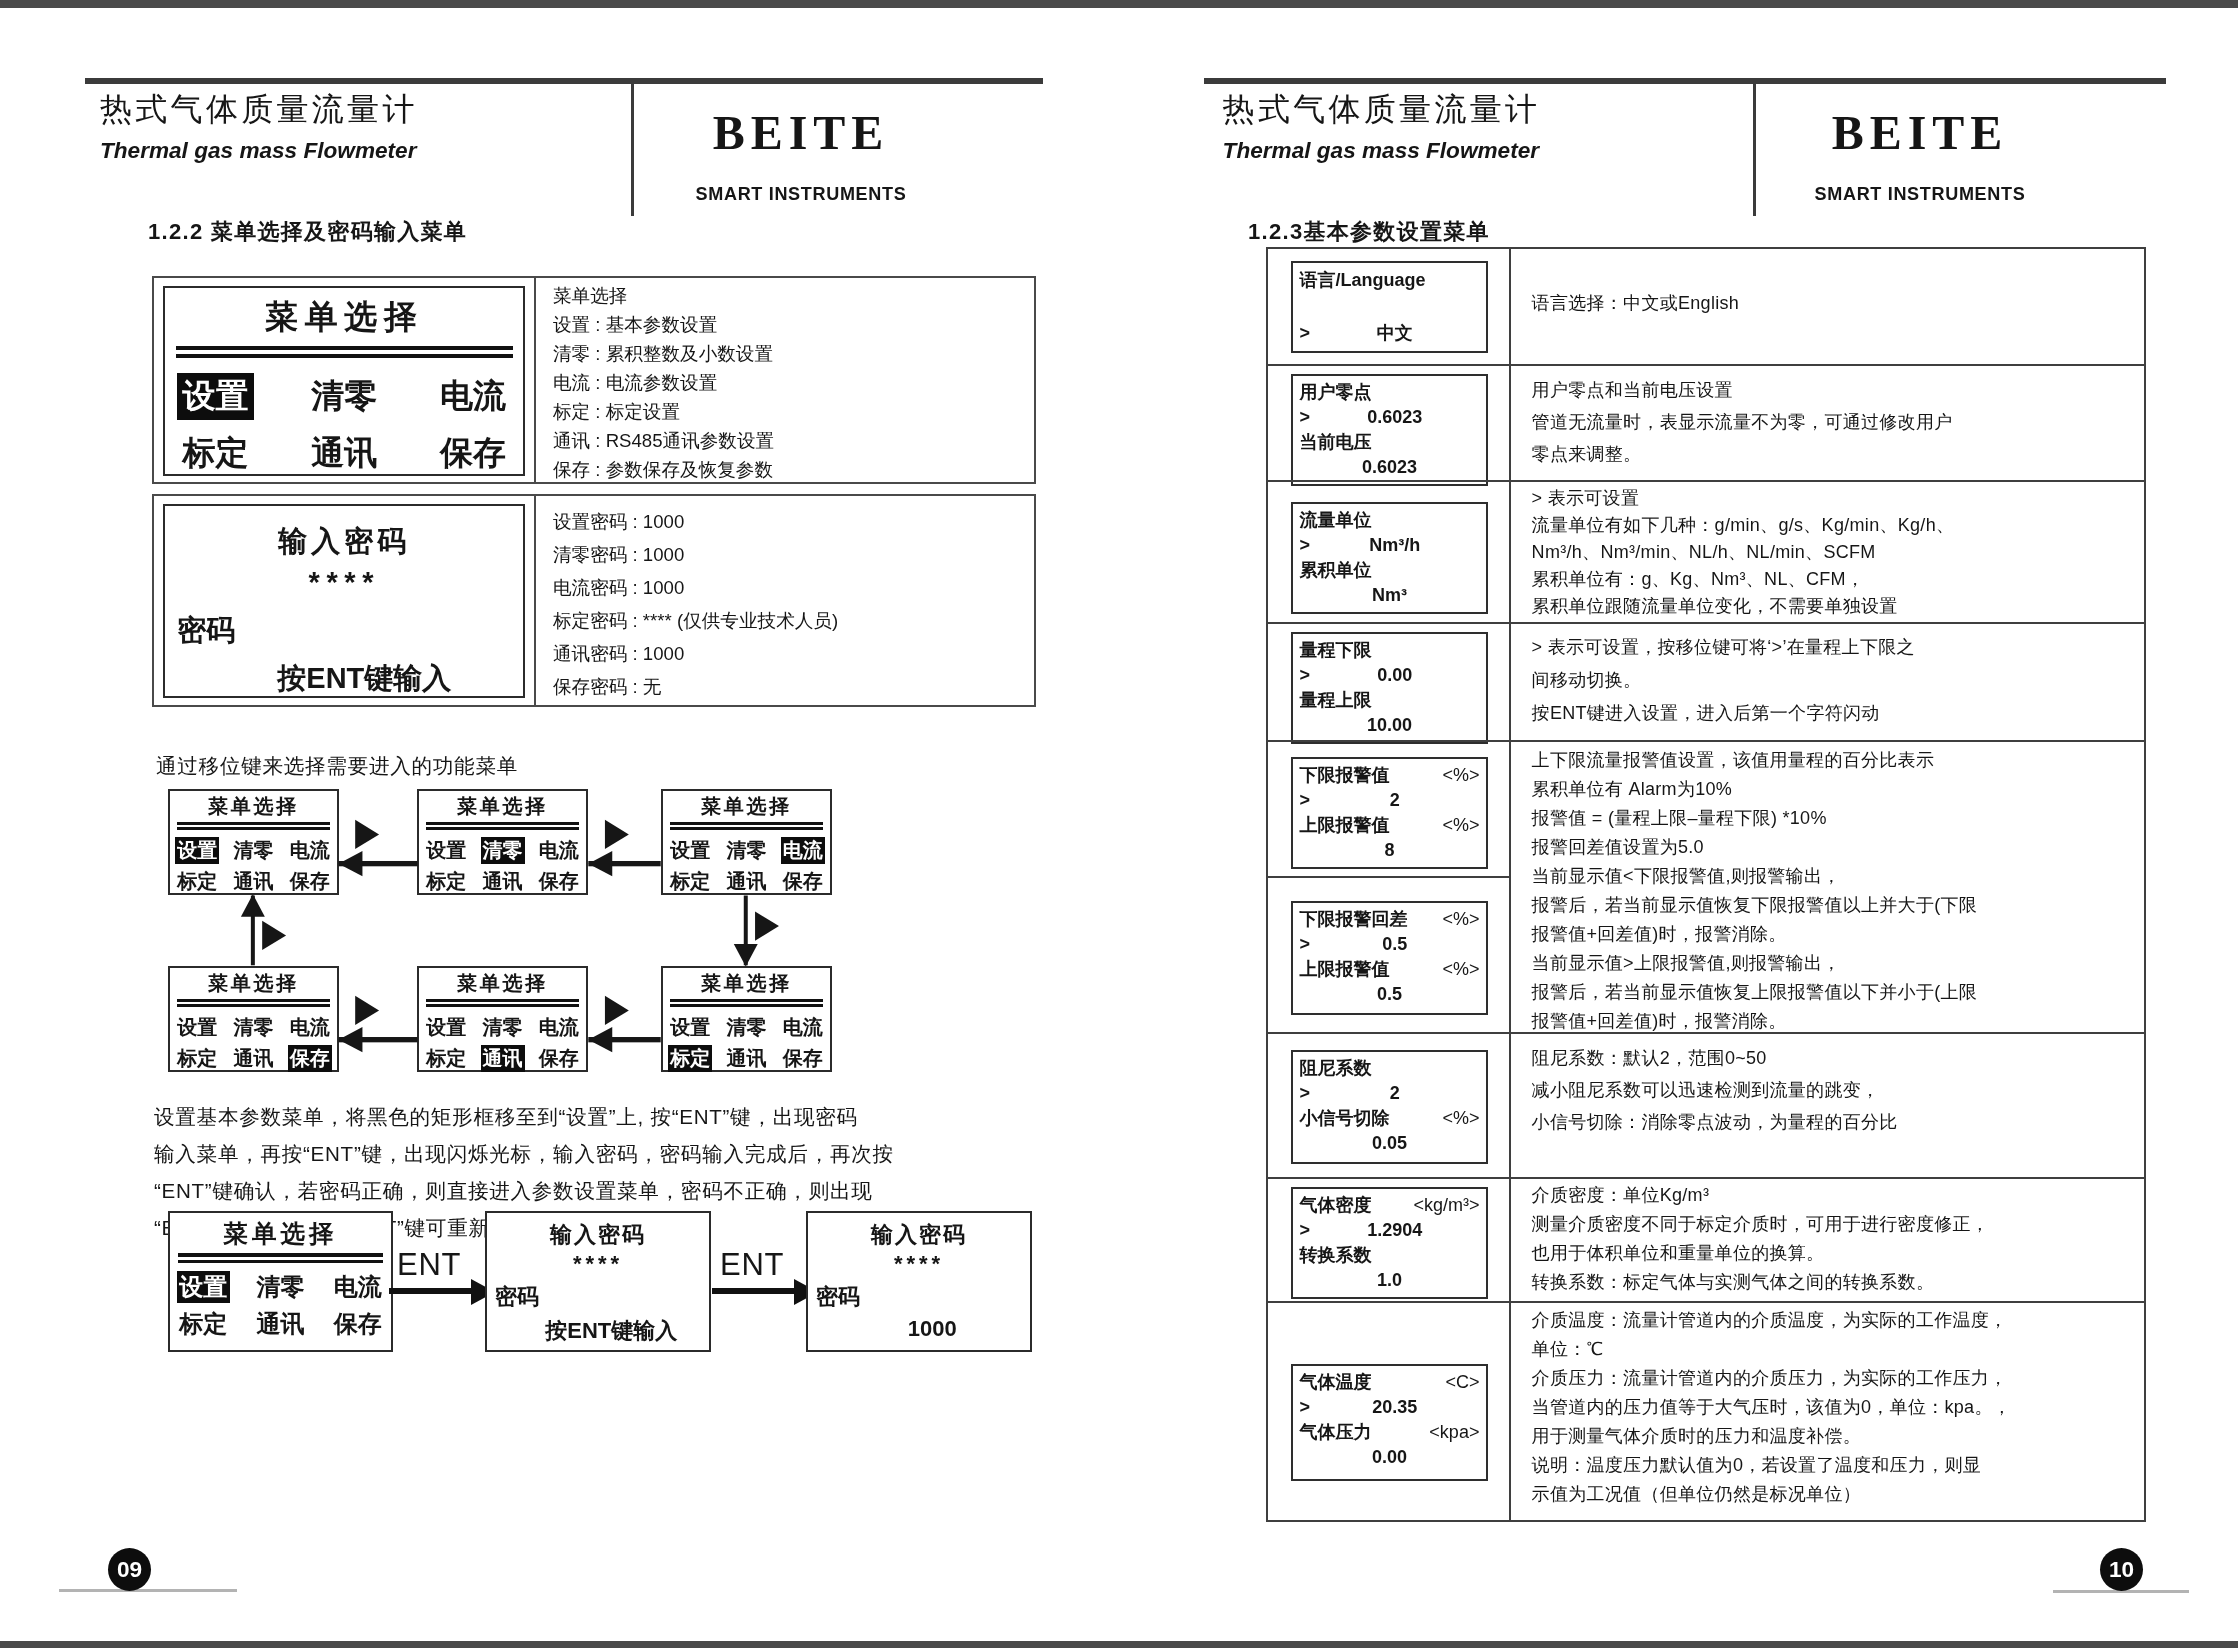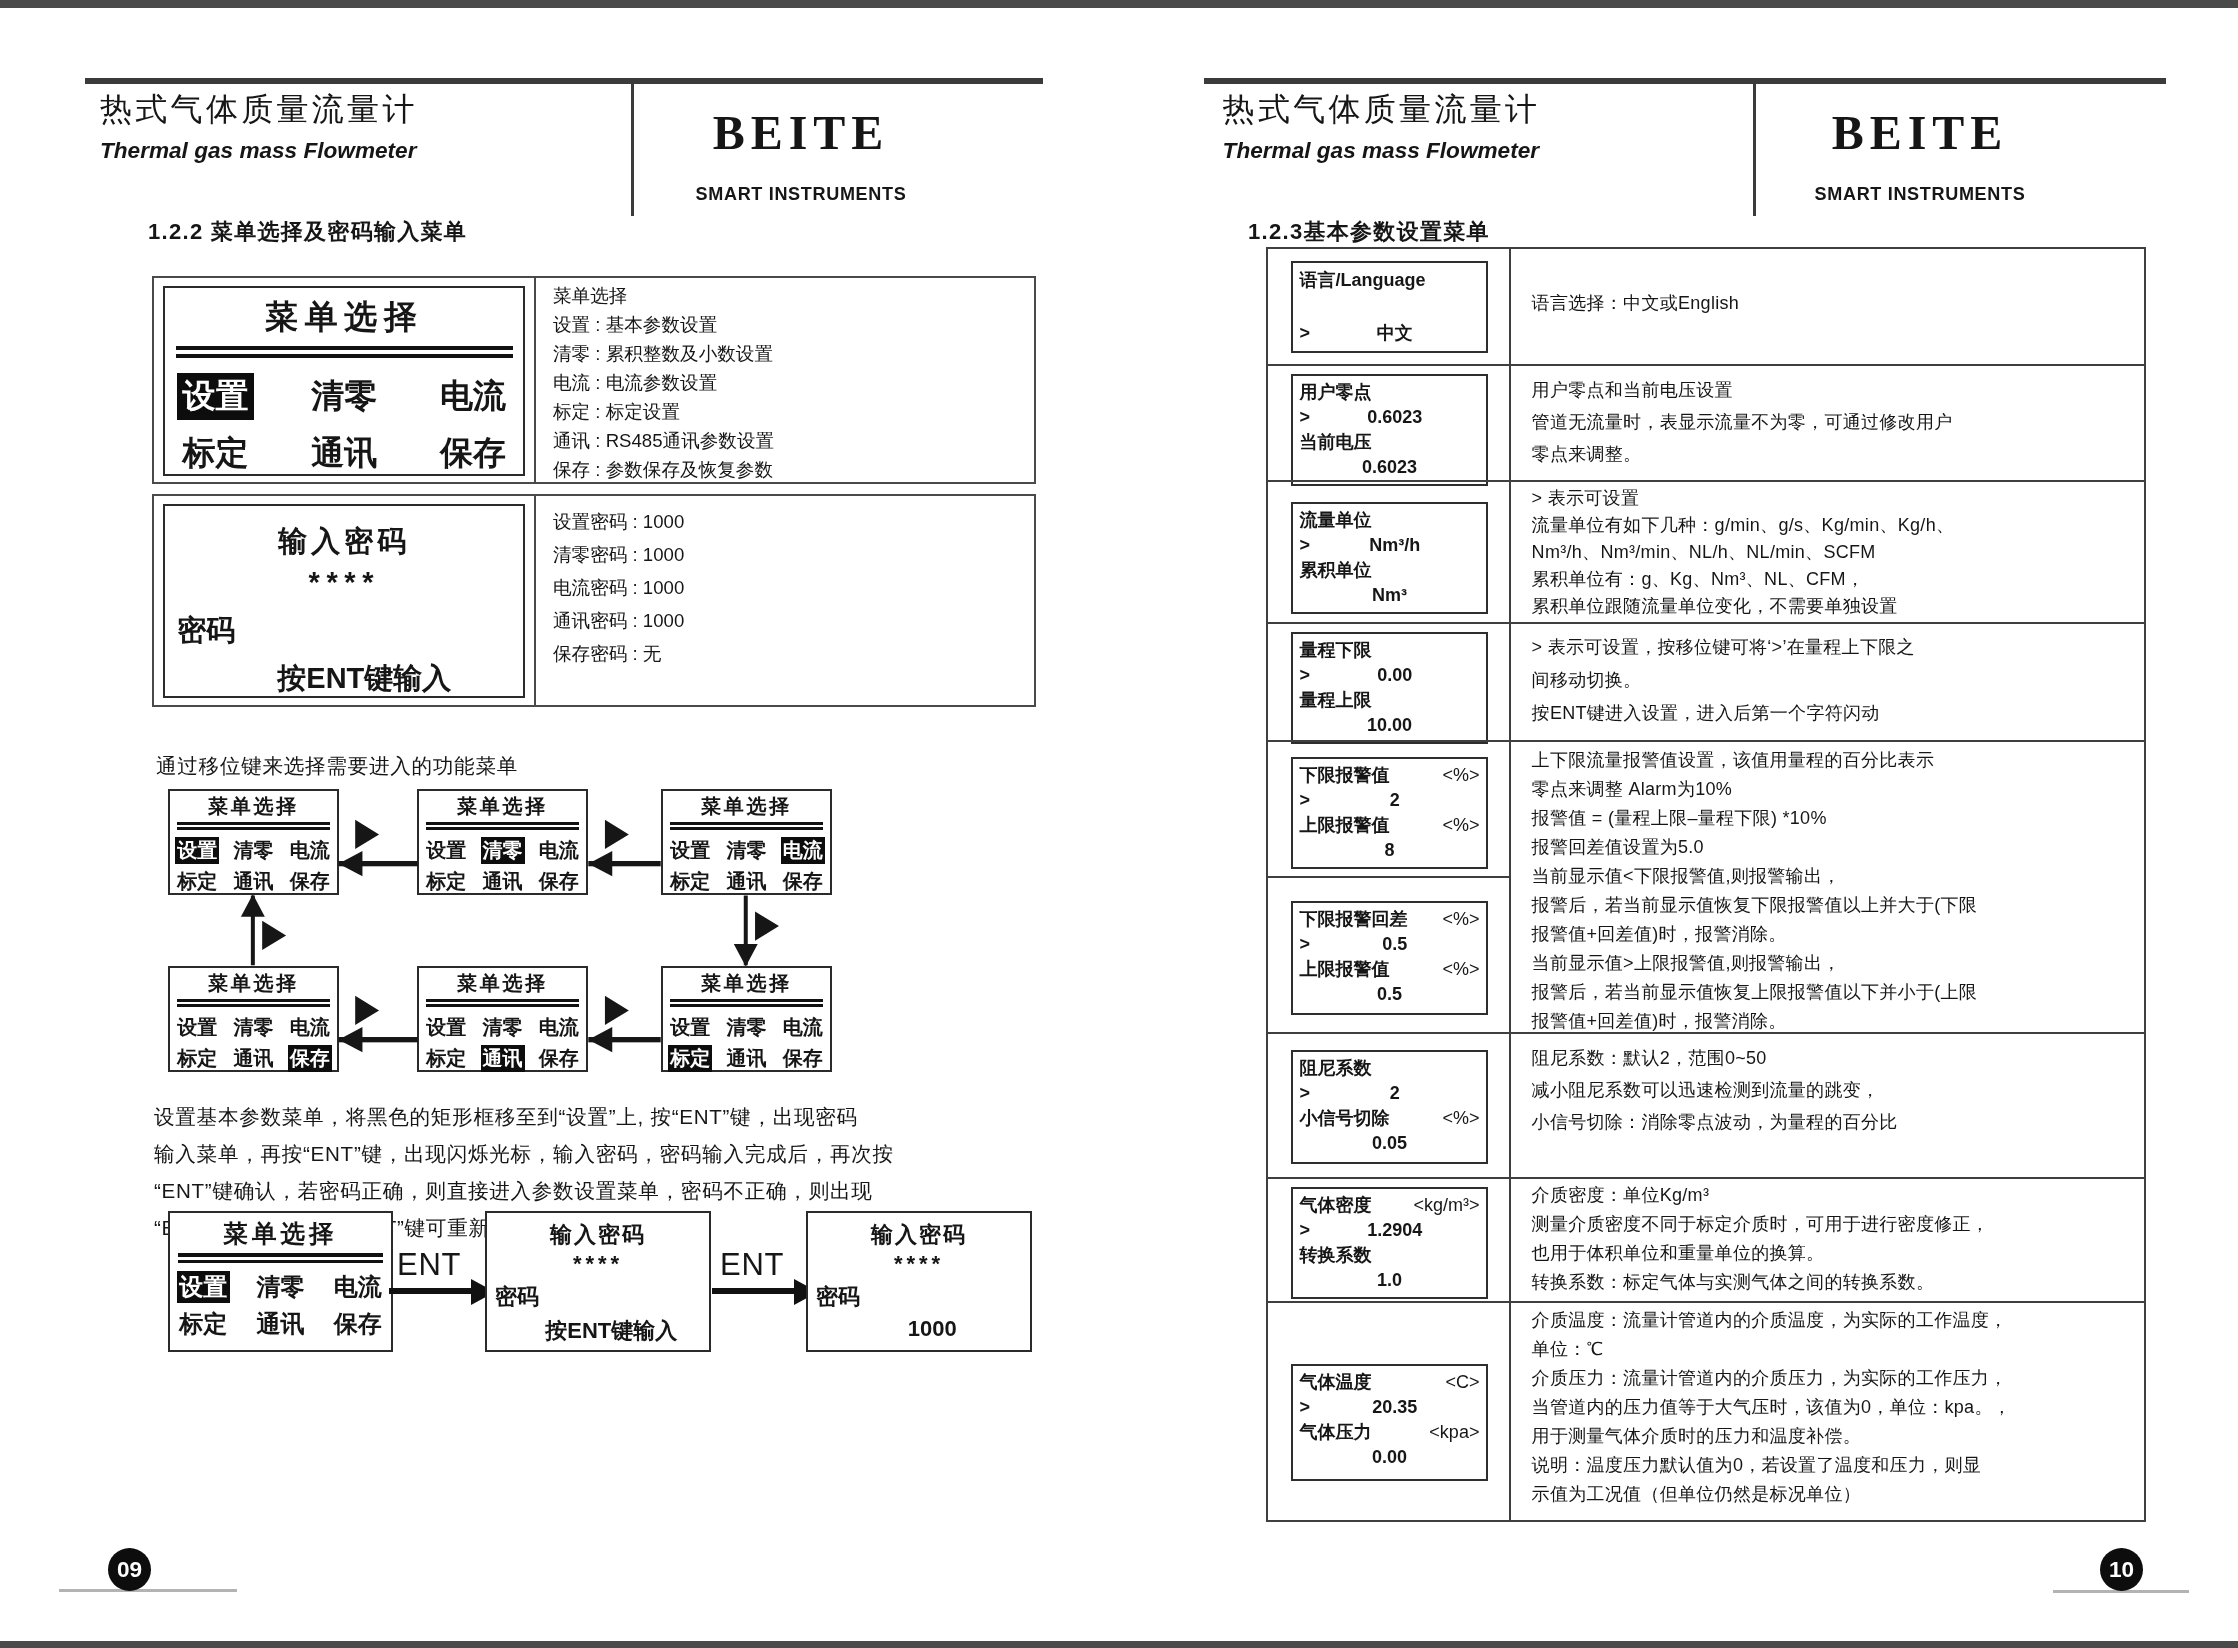--- a/index.html
+++ b/index.html
@@ -206,20 +206,21 @@
         <div class="pass-line p0">输入密码</div>
         <div class="pass-line p1">****</div>
         <div class="pass-line p2">密码</div>
         <div class="pass-line p3">按ENT键输入</div>
       </div>
     <div class="docbox-div"></div>
     <div class="desc-col">
         <div class="line">设置密码 : 1000</div>
         <div class="line">清零密码 : 1000</div>
         <div class="line">电流密码 : 1000</div>
+        <div class="line">标定密码 : **** (仅供专业技术人员)</div>
         <div class="line">通讯密码 : 1000</div>
         <div class="line">保存密码 : 无</div>
       </div>
   </div>
 
   <div class="flow-caption">通过移位键来选择需要进入的功能菜单</div>
   <div id="flow">
       <div class="lcd lcd-sm f0">
         <div class="lcd-title">菜单选择</div>
         <div class="lcd-rule">
@@ -543,21 +544,21 @@
                 <span class="bl-r">&lt;%&gt;</span>
               </div>
               <div class="bl">
                 <span class="bl-c">0.5</span>
               </div>
             </div>
           </div>
         </div>
         <div class="tdesc" style="padding-top: 4px;">
           <div class="line" style="line-height: 29px;">上下限流量报警值设置，该值用量程的百分比表示</div>
-          <div class="line" style="line-height: 29px;">零点来调整 Alarm为10%</div>
+          <div class="line" style="line-height: 29px;">累积单位有 Alarm为10%</div>
           <div class="line" style="line-height: 29px;">报警值 = (量程上限–量程下限) *10%</div>
           <div class="line" style="line-height: 29px;">报警回差值设置为5.0</div>
           <div class="line" style="line-height: 29px;">当前显示值&lt;下限报警值,则报警输出，</div>
           <div class="line" style="line-height: 29px;">报警后，若当前显示值恢复下限报警值以上并大于(下限</div>
           <div class="line" style="line-height: 29px;">报警值+回差值)时，报警消除。</div>
           <div class="line" style="line-height: 29px;">当前显示值&gt;上限报警值,则报警输出，</div>
           <div class="line" style="line-height: 29px;">报警后，若当前显示值恢复上限报警值以下并小于(上限</div>
           <div class="line" style="line-height: 29px;">报警值+回差值)时，报警消除。</div>
         </div>
       </div>

